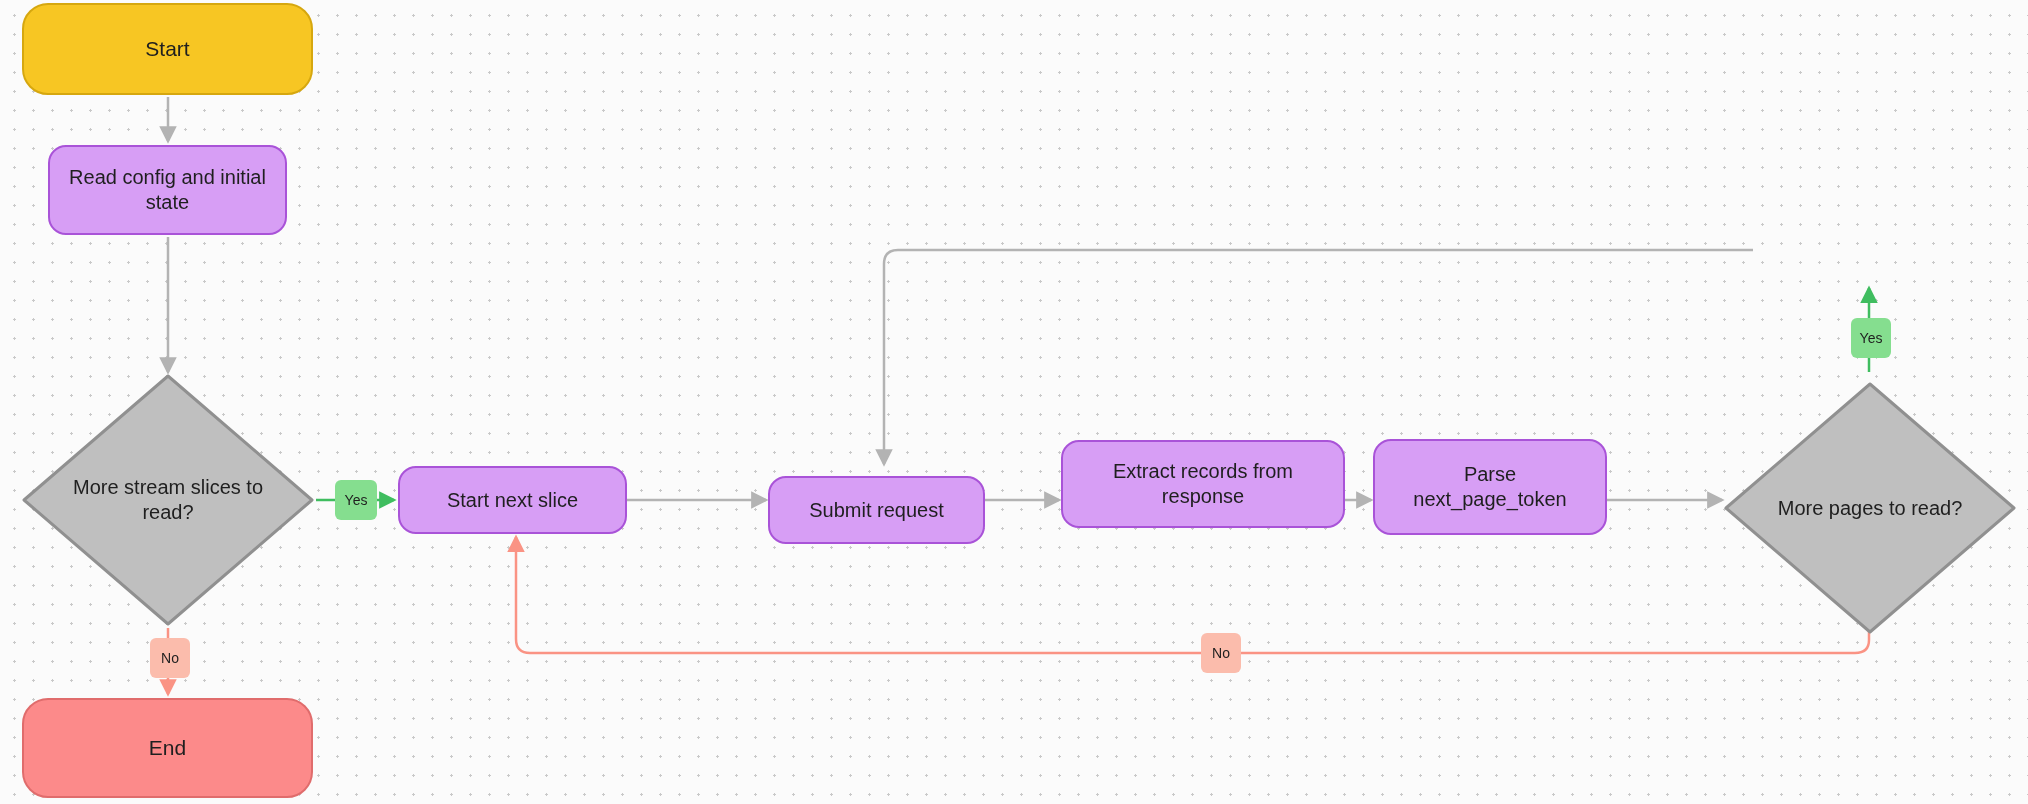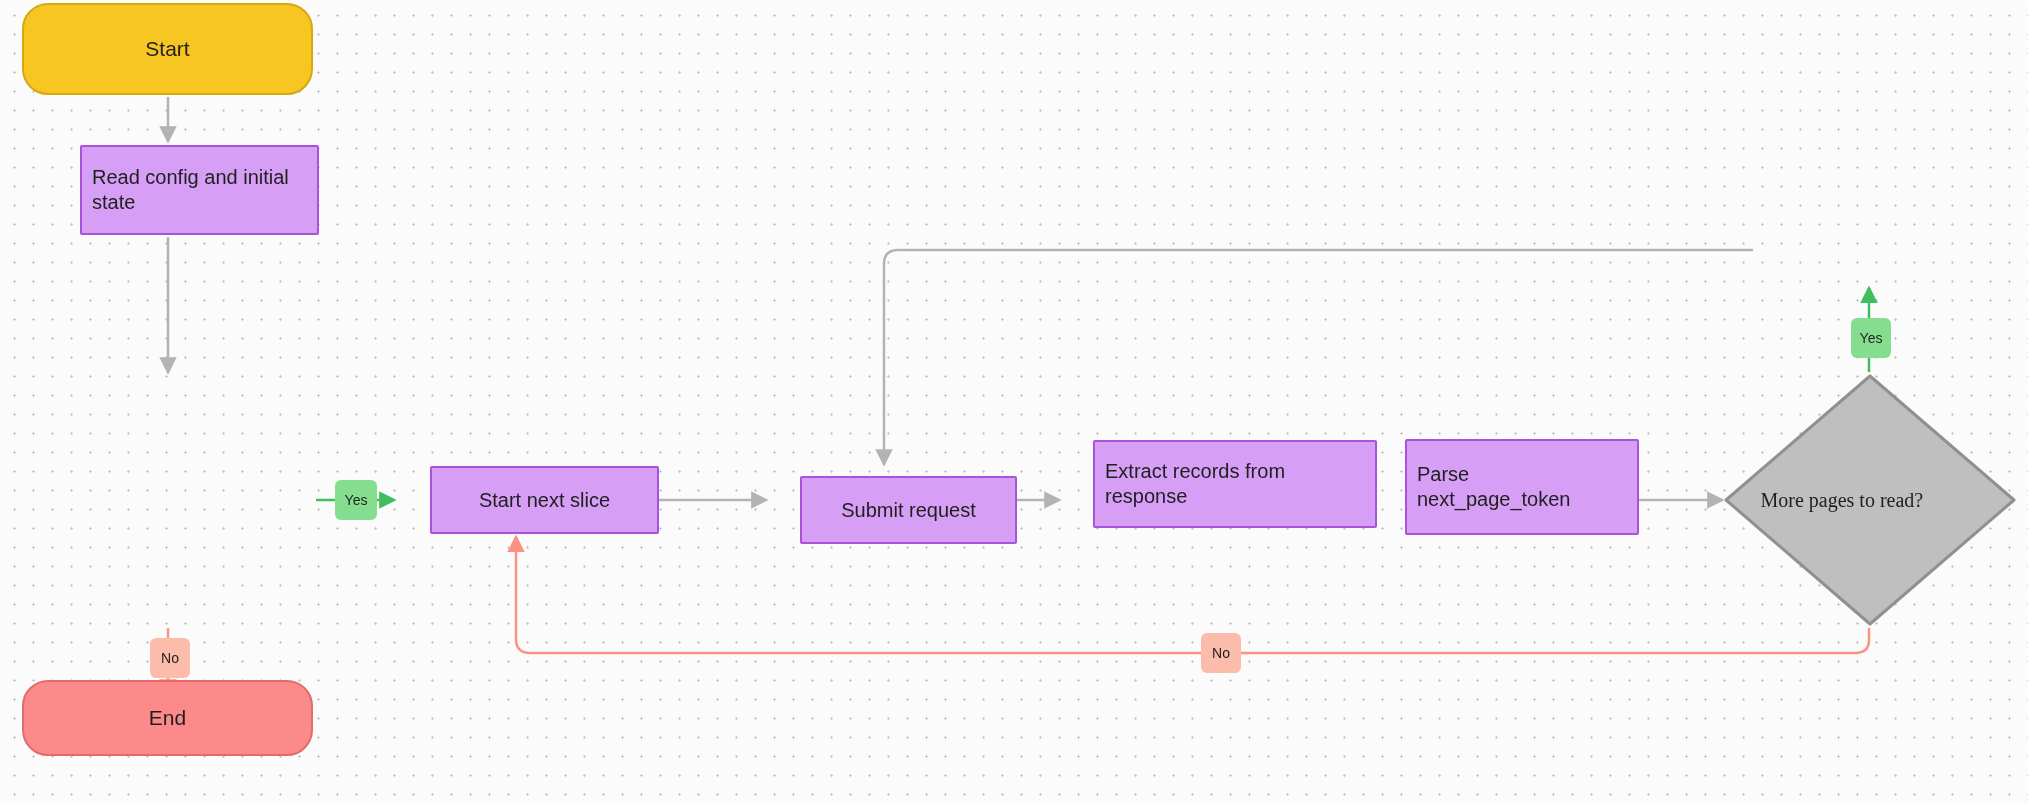--- a/index.html
+++ b/index.html
@@ -27,44 +27,43 @@
     width: 2028px;
     height: 804px;
     pointer-events: none;
   }
   .node {
     position: absolute;
     box-sizing: border-box;
     display: flex;
     align-items: center;
     justify-content: center;
-    text-align: left;
+    text-align: center;
     color: #1f1f1f;
     line-height: 1.25;
     z-index: 3;
   }
   .node-terminal {
     border-radius: 26px;
     font-size: 21px;
   }
   .node-start {
     background: #f7c623;
     border: 2px solid #d6a70f;
   }
   .node-end {
     background: #fc8a8a;
     border: 2px solid #e06c6c;
   }
   .node-process {
     background: #d79ef5;
     border: 2px solid #a953d8;
-    border-radius: 2px;
+    border-radius: 18px;
     font-size: 20px;
     padding: 4px 10px;
-    margin-left: 32px;
   }
   .node-decision {
     background: transparent;
     border: none;
     font-size: 20px;
   }
   .diamond-shape {
     position: absolute;
     left: 0;
     top: 0;
@@ -138,42 +137,48 @@
   </svg>
 
   <div class="node node-terminal node-start" style="left:22px; top:3px; width:291px; height:92px;">
     <span>Start</span>
   </div>
 
   <div class="node node-process" style="left:48px; top:145px; width:239px; height:90px;">
     <span>Read config and initial state</span>
   </div>
 
-
-  <div class="node node-terminal node-end" style="left:22px; top:680px; width:291px; height:76px;">
+  <div class="node node-decision" style="left:20px; top:372px; width:296px; height:256px;">
+    <svg class="diamond-shape" viewBox="0 0 296 256" preserveAspectRatio="none">
+      <path d="M 148 4 L 292 128 L 148 252 L 4 128 Z" fill="#bfbfbf" stroke="#909090" stroke-width="3" stroke-linejoin="round"></path>
+    </svg>
+    <span class="diamond-label">More stream slices to read?</span>
+  </div>
+
+  <div class="node node-terminal node-end" style="left:22px; top:698px; width:291px; height:100px;">
     <span>End</span>
   </div>
 
   <div class="node node-process" style="left:398px; top:466px; width:229px; height:68px;">
     <span>Start next slice</span>
   </div>
 
   <div class="node node-process" style="left:768px; top:476px; width:217px; height:68px;">
     <span>Submit request</span>
   </div>
 
   <div class="node node-process" style="left:1061px; top:440px; width:284px; height:88px;">
     <span>Extract records from response</span>
   </div>
 
   <div class="node node-process" style="left:1373px; top:439px; width:234px; height:96px;">
     <span>Parse next_page_token</span>
   </div>
 
-  <div class="node node-decision" style="left:1722px; top:372px; width:296px; height:256px;font-family:Liberation Serif, serif;">
+  <div class="node node-decision" style="left:1722px; top:380px; width:296px; height:256px;">
     <svg class="diamond-shape" viewBox="0 0 296 256" preserveAspectRatio="none">
       <path d="M 148 4 L 292 128 L 148 252 L 4 128 Z" fill="#bfbfbf" stroke="#909090" stroke-width="3" stroke-linejoin="round"></path>
     </svg>
     <span class="diamond-label">More pages to read?</span>
   </div>
 
 
   <div class="edge-badge badge-yes" style="left:335px; top:480px; width:42px; height:40px;">
     <span>Yes</span>
   </div>

